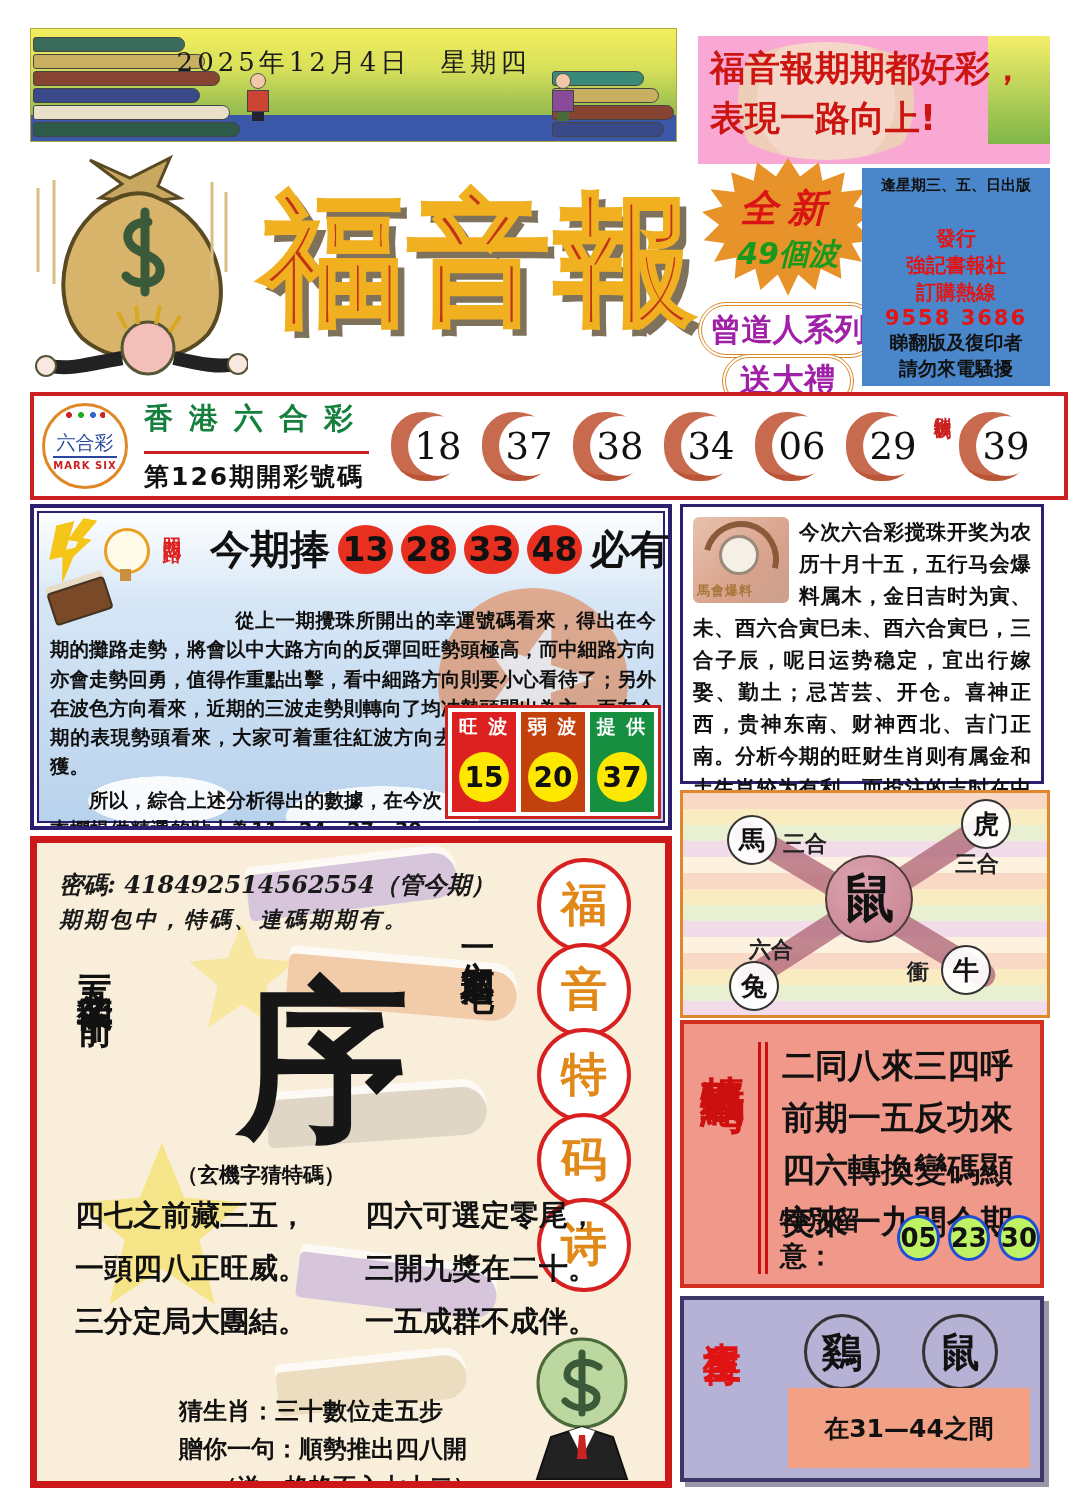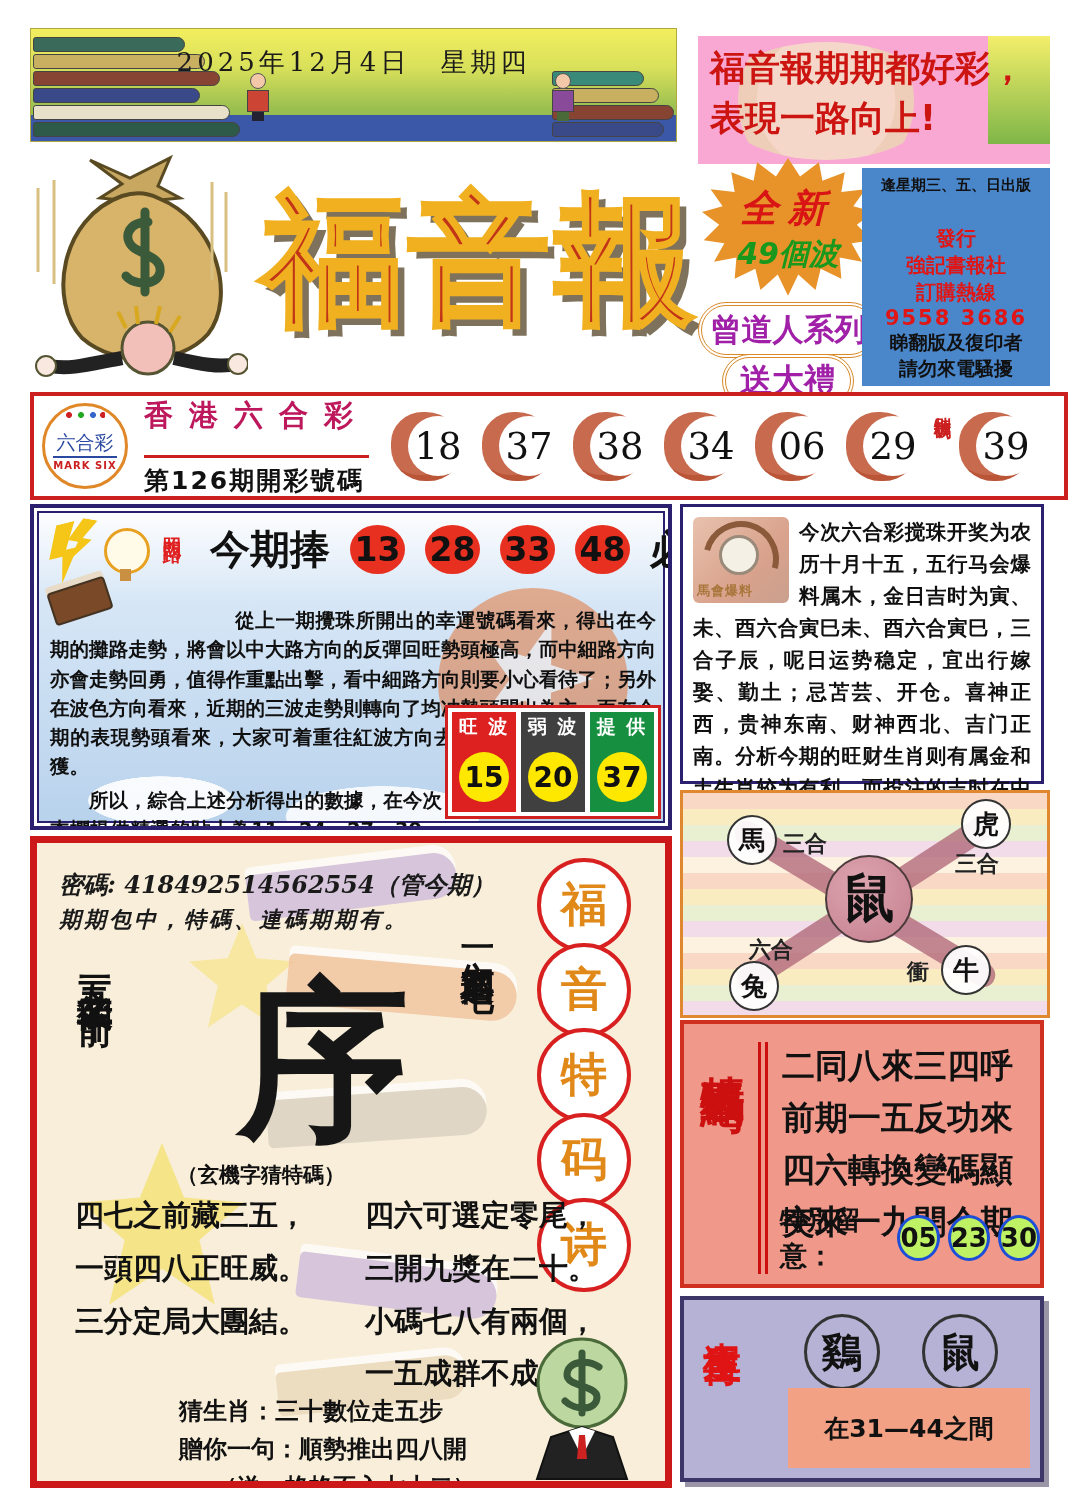--- a/index.html
+++ b/index.html
@@ -53,21 +53,21 @@
   
   .marksix{position:absolute;left:30px;top:392px;width:1014px;height:100px;border:4px solid #cc2020;
      background:#fff;display:flex;align-items:center;padding:0 8px;box-sizing:content-box;}
   .m6-logo{width:80px;height:80px;border-radius:50%;border:3px solid #e08828;flex:0 0 auto;
      display:flex;flex-direction:column;align-items:center;justify-content:center;position:relative;}
   .m6-logo .dots{position:absolute;top:6px;width:40px;height:6px;
      background:radial-gradient(circle 3px at 4px 3px,#c22 95%,transparent),radial-gradient(circle 3px at 16px 3px,#2a2 95%,transparent),radial-gradient(circle 3px at 28px 3px,#36c 95%,transparent),radial-gradient(circle 3px at 38px 3px,#c22 95%,transparent);}
   .m6-logo .l1{font-size:19px;font-weight:normal;color:#2a48a0;margin-top:8px;}
   .m6-logo .l2{font-size:10px;font-weight:bold;color:#cc2020;letter-spacing:1px;border-top:2px solid #2a48a0;padding-top:2px;}
   .m6-titles{margin-left:16px;flex:0 0 auto;}
-  .m6-main{font-size:29px;font-weight:bold;color:#be185d;letter-spacing:16px;border-bottom:3px solid #cc2020;padding-bottom:19px;white-space:nowrap;}
+  .m6-main{font-size:29px;font-weight:bold;color:#15803d;letter-spacing:16px;border-bottom:3px solid #cc2020;padding-bottom:12px;white-space:nowrap;}
   .m6-sub{font-size:25px;font-weight:bold;color:#111;margin-top:6px;letter-spacing:2px;white-space:nowrap;}
   .balls{display:flex;align-items:center;margin-left:22px;gap:13px;}
   .ball{position:relative;width:78px;height:78px;flex:0 0 auto;}
   .ball .blob{position:absolute;left:0;top:5px;width:72px;height:69px;background:#c86a4e;
      border-radius:46% 54% 50% 50%;box-shadow:inset -6px -6px 0 rgba(170,60,30,.45);}
   .ball .face{position:absolute;left:17px;top:9px;width:60px;height:60px;background:#fff;border-radius:50%;
      display:flex;align-items:center;justify-content:center;
      font-family:"DejaVu Serif","Liberation Serif",serif;font-size:37px;color:#111;}
   .sp-label{writing-mode:vertical-rl;text-orientation:upright;font-size:17px;font-weight:bold;color:#cc2020;
      height:86px;margin:0 4px 0 8px;letter-spacing:2px;flex:0 0 auto;}
@@ -86,35 +86,35 @@
      transform:rotate(18deg);}
   .lamp{position:absolute;left:14px;top:10px;width:168px;height:120px;}
   .lamp .bolt{position:absolute;background:#f5c518;border:0;clip-path:polygon(45% 0,100% 0,55% 45%,90% 45%,20% 100%,40% 55%,0 55%);}
   .lamp .b1{left:0;top:6px;width:34px;height:58px;transform:rotate(-14deg);}
   .lamp .b2{left:20px;top:0;width:26px;height:44px;transform:rotate(10deg);}
   .lamp .bulb{position:absolute;left:56px;top:10px;width:40px;height:40px;border-radius:50%;background:#fffbe8;border:3px solid #e8a020;}
   .lamp .bulb:after{content:"";position:absolute;left:13px;top:38px;width:11px;height:12px;background:#c89040;}
   .lamp .bookic{position:absolute;left:2px;top:66px;width:56px;height:30px;background:#7a4a28;border:2px solid #432;border-radius:4px;transform:rotate(-18deg);box-shadow:0 -6px 0 #e8dcc8;}
   .lamp .lamp-label{position:absolute;left:112px;top:4px;writing-mode:vertical-rl;text-orientation:upright;
      font-size:19px;font-weight:bold;color:#e02020;height:116px;letter-spacing:4px;}
-  .headline{position:absolute;left:176px;top:14px;display:flex;align-items:center;gap:20px;}
+  .headline{position:absolute;left:176px;top:14px;display:flex;align-items:center;gap:8px;}
   .hl-txt{font-size:40px;font-weight:bold;color:#111;white-space:nowrap;}
   .hl-num{width:55px;height:49px;border-radius:50%;background:#e83020;display:flex;align-items:center;justify-content:center;
      font-size:33px;font-weight:bold;color:#111;flex:0 0 auto;}
   .art-body{position:absolute;left:16px;right:12px;top:98px;font-size:19.5px;font-weight:600;line-height:1.5;
      text-align:justify;color:#101010;}
   .art-body .p1{text-indent:9.5em;margin:0;}
   .art-body .p2{text-indent:2em;margin:4px 0 0;max-width:392px;}
   .waves{position:absolute;right:7px;bottom:7px;border:3px solid #d02020;background:#fff;padding:4px;display:flex;gap:5px;}
   .wcell{width:64px;height:100px;position:relative;}
   .wcell .wlab{height:30px;display:flex;align-items:center;justify-content:center;color:#fff;font-weight:bold;font-size:19px;letter-spacing:2px;}
   .wcell .wbody{height:70px;display:flex;align-items:center;justify-content:center;}
   .wcell .wcircle{width:50px;height:50px;border-radius:50%;background:#ffe800;display:flex;align-items:center;justify-content:center;
      font-size:28px;font-weight:bold;color:#111;}
-  .wred{background:#dd2020;} .wblue{background:#404040;} .wgreen{background:#169040;}
+  .wred{background:#dd2020;} .wblue{background:#c2410c;} .wgreen{background:#169040;}
   
   .artR{position:absolute;left:680px;top:504px;width:364px;height:280px;border:3px solid #2b2070;background:#fff;
      padding:10px 10px 0 10px;box-sizing:border-box;}
   .hn-icon{float:left;width:96px;height:86px;margin:0 10px 2px 0;position:relative;border-radius:6px;
      background:linear-gradient(135deg,#e8c2ae,#d9a28c 60%,#caa08e);overflow:hidden;}
   .hn-icon .watch{position:absolute;left:26px;top:18px;width:34px;height:34px;border-radius:50%;background:#f5f0e6;border:3px solid #9a8a7a;}
   .hn-icon .snake{position:absolute;left:10px;top:4px;width:64px;height:64px;border:6px solid transparent;border-top:6px solid #8a5a3a;border-right:6px solid #8a5a3a;border-radius:50%;transform:rotate(-30deg);}
   .hn-icon .hn-label{position:absolute;left:4px;bottom:2px;font-size:13px;font-weight:bold;color:#a8763a;letter-spacing:1px;}
   .artR .rtext{font-size:20.5px;font-weight:600;line-height:1.56;text-align:justify;color:#101010;}
   
@@ -416,21 +416,20 @@
       <div class="pb-bc">诗</div>
     </div>
     <div class="pb-col pb-colL">
       <div class="pb-cline">四七之前藏三五，</div>
       <div class="pb-cline">一頭四八正旺威。</div>
       <div class="pb-cline">三分定局大團結。</div>
     </div>
     <div class="pb-col pb-colR">
       <div class="pb-cline">四六可選定零尾，</div>
       <div class="pb-cline">三開九獎在二十。</div>
-      <div class="pb-cline">小碼七八有兩個，</div>
       <div class="pb-cline">一五成群不成伴。</div>
     </div>
     <div class="pb-guess pb-g1">猜生肖：三十數位走五步</div>
     <div class="pb-guess pb-g2">贈你一句：順勢推出四八開</div>
     <div class="pb-guess pb-g3">（送：格格不入七十二）</div>
     <svg class="dman" width="130" height="150" viewBox="0 0 130 150">
       <circle cx="65" cy="52" r="44" fill="#bcd8a0" stroke="#4a6a3a" stroke-width="3"></circle>
       <path d="M65 22 L65 82 M82 36 C70 28 50 30 50 44 C50 56 80 54 80 66 C80 80 58 80 48 70" fill="none" stroke="#3a5a3a" stroke-width="7" stroke-linecap="round"></path>
       <path d="M20 148 L34 106 L65 96 L96 106 L110 148 Z" fill="#222" stroke="#111" stroke-width="2"></path>
       <path d="M52 100 L65 126 L78 100 L65 96 Z" fill="#fff"></path>

